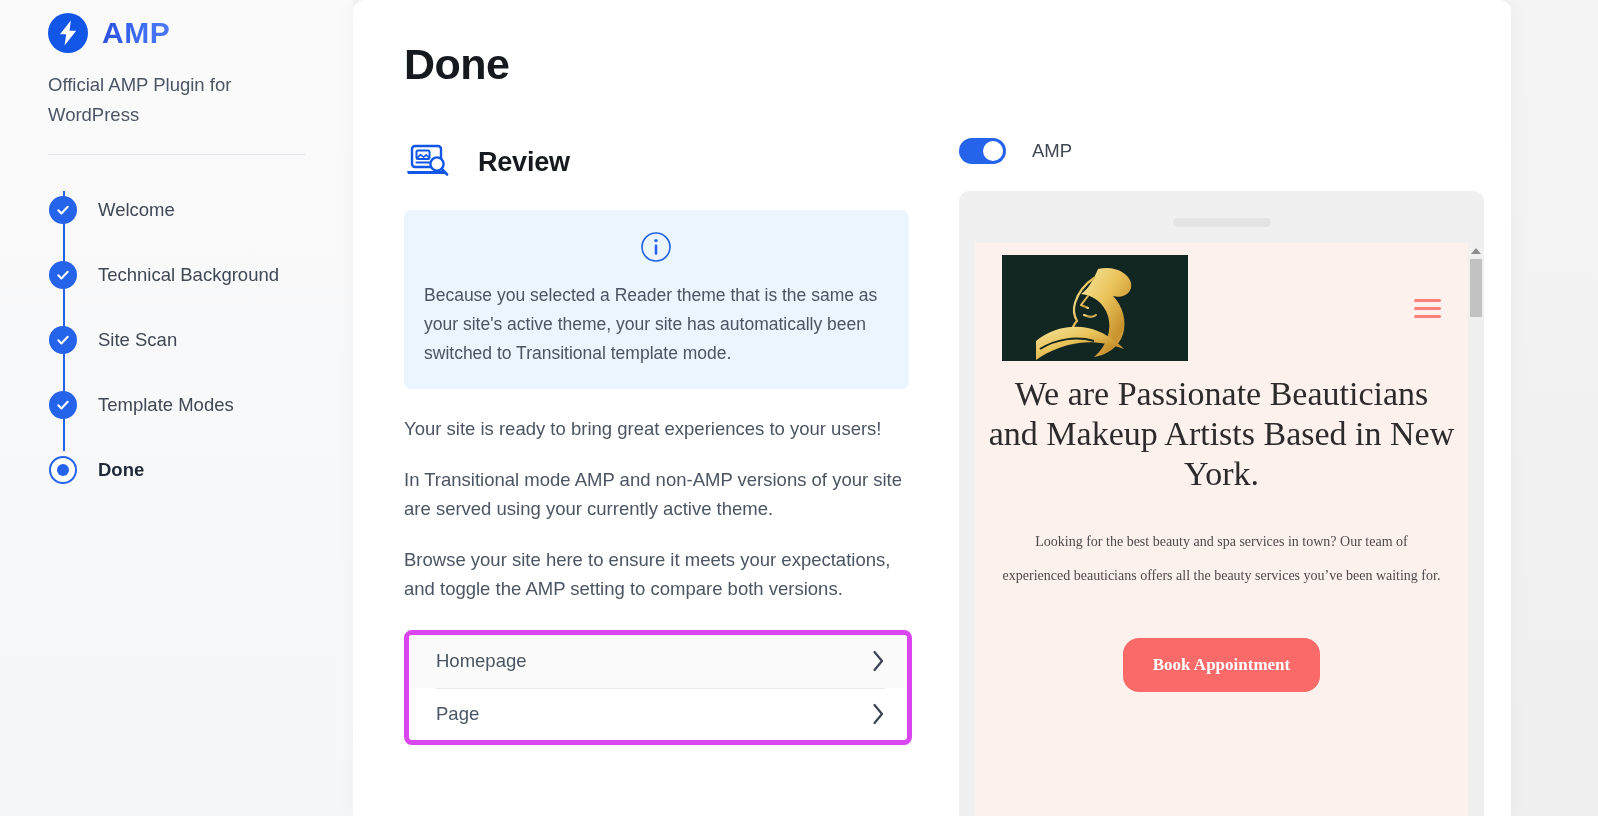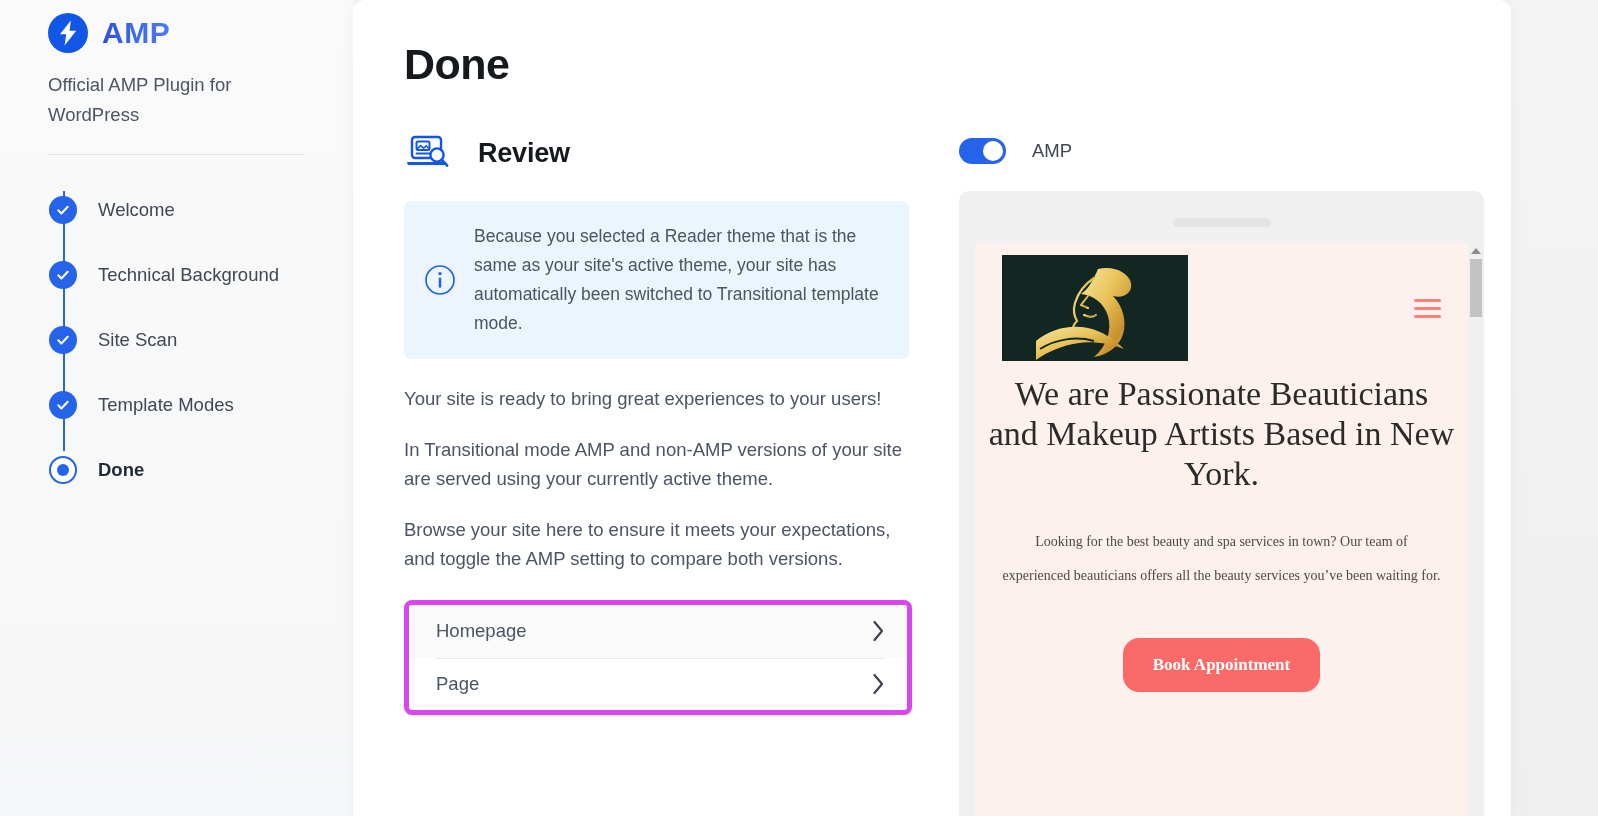--- a/index.html
+++ b/index.html
@@ -74,31 +74,31 @@
     border-radius: 12px 12px 0 0;
     box-shadow: 0 0 18px rgba(0,0,0,0.045);
     overflow: hidden;
   }
   #page-title {
     position: absolute; left: 51px; top: 40px;
     font-size: 43px; font-weight: 800; color: #161a1f; letter-spacing: -0.5px;
   }
 
   
-  #left-col { position: absolute; left: 51px; top: 128px; width: 505px; }
+  #left-col { position: absolute; left: 51px; top: 137px; width: 505px; }
   .review-head { display: flex; align-items: center; gap: 26px; height: 50px; }
   .review-icon { width: 48px; height: 42px; flex: 0 0 auto; }
   .review-title { font-size: 27px; font-weight: 800; color: #161a1f; letter-spacing: -0.2px; }
 
   .notice {
     margin-top: 23px;
     background: #eaf5fd;
     border-radius: 7px;
     padding: 21px 22px 21px 20px;
-    display: flex; align-items: center; gap: 18px;
+    display: flex; align-items: center; gap: 18px; flex-direction: column;
   }
   .notice-icon { flex: 0 0 auto; width: 32px; height: 32px; }
   .notice-text { font-size: 17.5px; line-height: 29px; color: #4b5563; }
 
   .para { margin-top: 22px; font-size: 18.5px; line-height: 29px; color: #4b5563; }
   .para:first-of-type { margin-top: 25px; }
 
   .link-list {
     margin-top: 27px;
     background: #ffffff;

